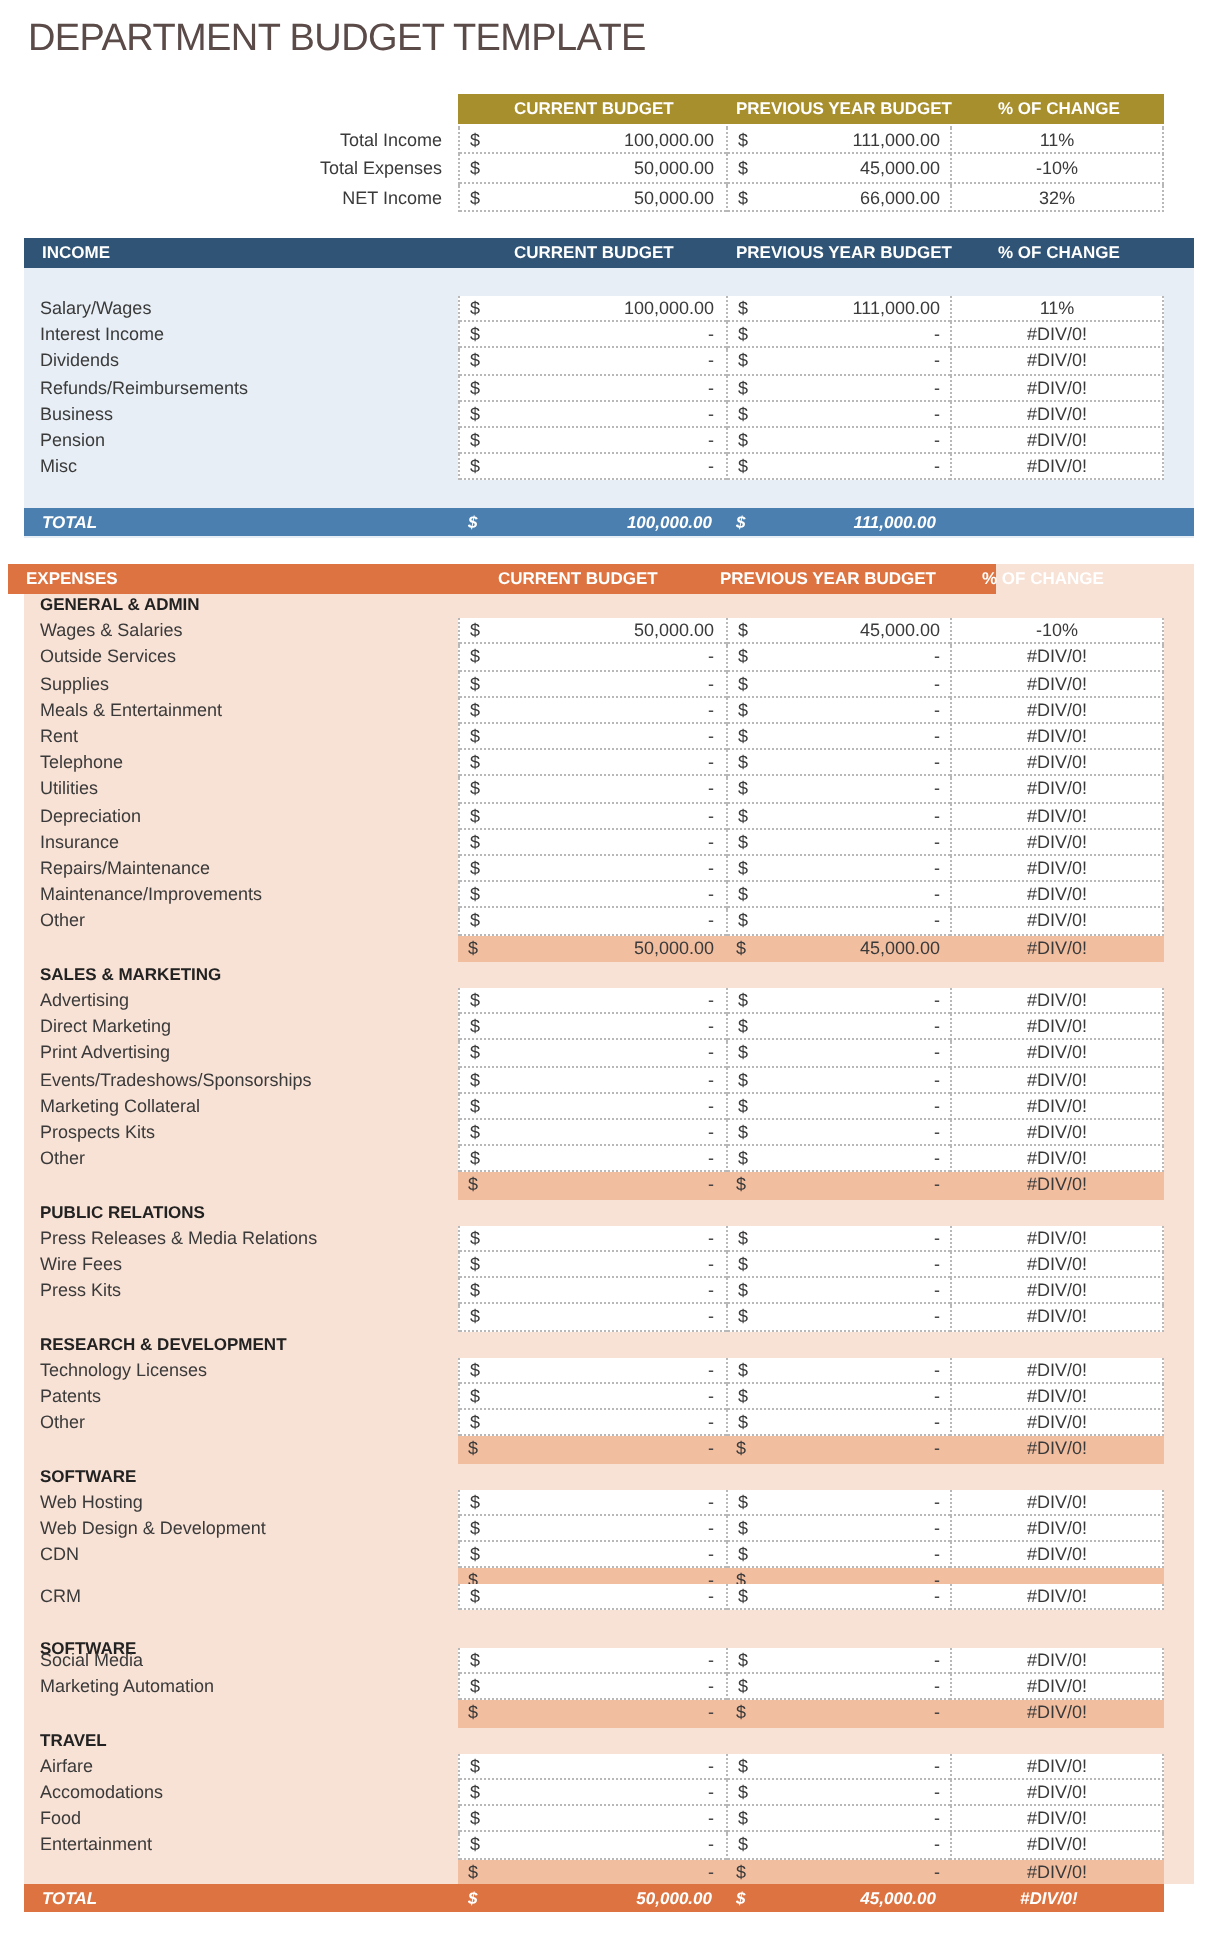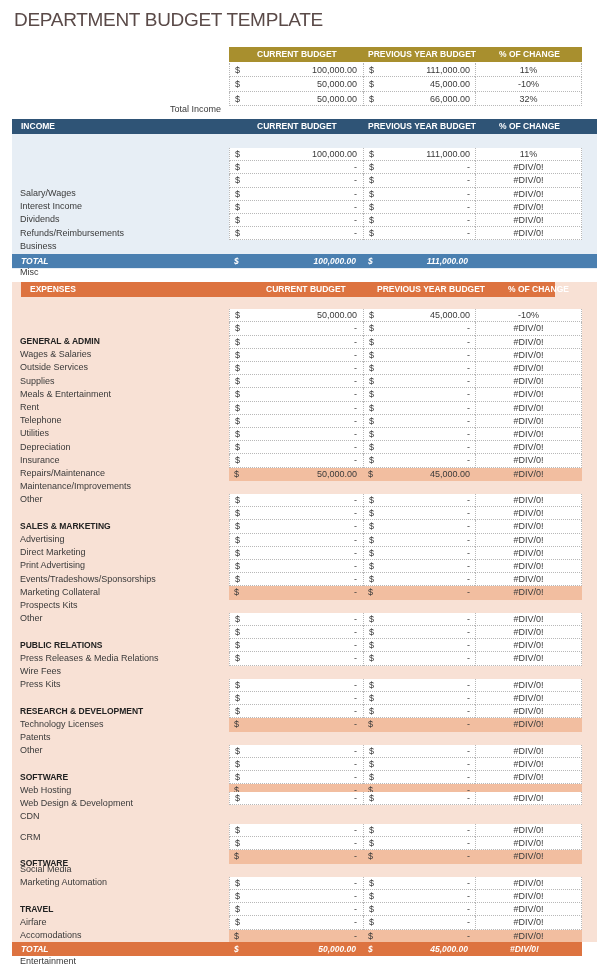--- a/index.html
+++ b/index.html
@@ -2,21 +2,21 @@
 <html><head>
 <meta charset="utf-8">
 <style>
   html, body { margin:0; padding:0; background:#ffffff; }
   body { width:613px; height:970px; position:relative; overflow:hidden;
          font-family:"Liberation Sans", sans-serif; color:#3a3a3a; }
   .title { position:absolute; left:14px; top:9px; font-size:19px; font-weight:normal;
            color:#5a4a48; letter-spacing:-0.3px; }
   .abs { position:absolute; }
   .row { position:absolute; left:0; width:613px; height:13.2px; font-size:9px; line-height:13.2px; }
-  .lbl { position:absolute; left:20px; white-space:nowrap;margin-top:39px; }
+  .lbl { position:absolute; left:20px; white-space:nowrap; }
   .lbl.bold { font-weight:bold; color:#222; font-size:8.5px; }
   .cell { position:absolute; top:0; height:13.2px; box-sizing:border-box; }
   .c1 { left:229px; width:134px; }
   .c2 { left:363px; width:112px; }
   .c3 { left:475px; width:107px; text-align:center; }
   .white .cell { background:#ffffff; border-bottom:1px dotted #b8b8b8; }
   .white .c1, .white .c2 { border-left:1px dotted #b8b8b8; }
   .white .c3 { border-left:1px dotted #b8b8b8; border-right:1px dotted #b8b8b8; }
   .dollar { position:absolute; left:5px; }
   .amt { position:absolute; right:6px; }
@@ -171,21 +171,21 @@
   </div>
 <div class="totalbar" style="left:12px; top:254px; width:585px; background:#4a7fb0;">
   <span class="h" style="left:9px;">TOTAL</span>
   <span class="h" style="left:222px;">$</span>
   <span class="h" style="right:241px;">100,000.00</span>
   <span class="h" style="left:356px;">$</span>
   <span class="h" style="right:129px;">111,000.00</span>
 </div>
 
 <div class="abs" style="left:12px; top:282px; width:585px; height:660px; background:#f8e1d5;"></div>
-<div class="hdr" style="left:21px; top:282px; width:494px; background:#dd7340;padding-left:40px;">
+<div class="hdr" style="left:4px; top:282px; width:494px; background:#dd7340;">
   <span class="h" style="left:9px;">EXPENSES</span>
   <span class="h" style="left:245px;">CURRENT BUDGET</span>
   <span class="h" style="left:356px;">PREVIOUS YEAR BUDGET</span>
   <span class="h" style="left:487px;">% OF CHANGE</span>
 </div>
 <div id="expense-rows">
     <div class="row " style="top:296px">
       <span class="lbl bold">GENERAL &amp; ADMIN</span>
     </div>
     <div class="row white" style="top:309.2px">

